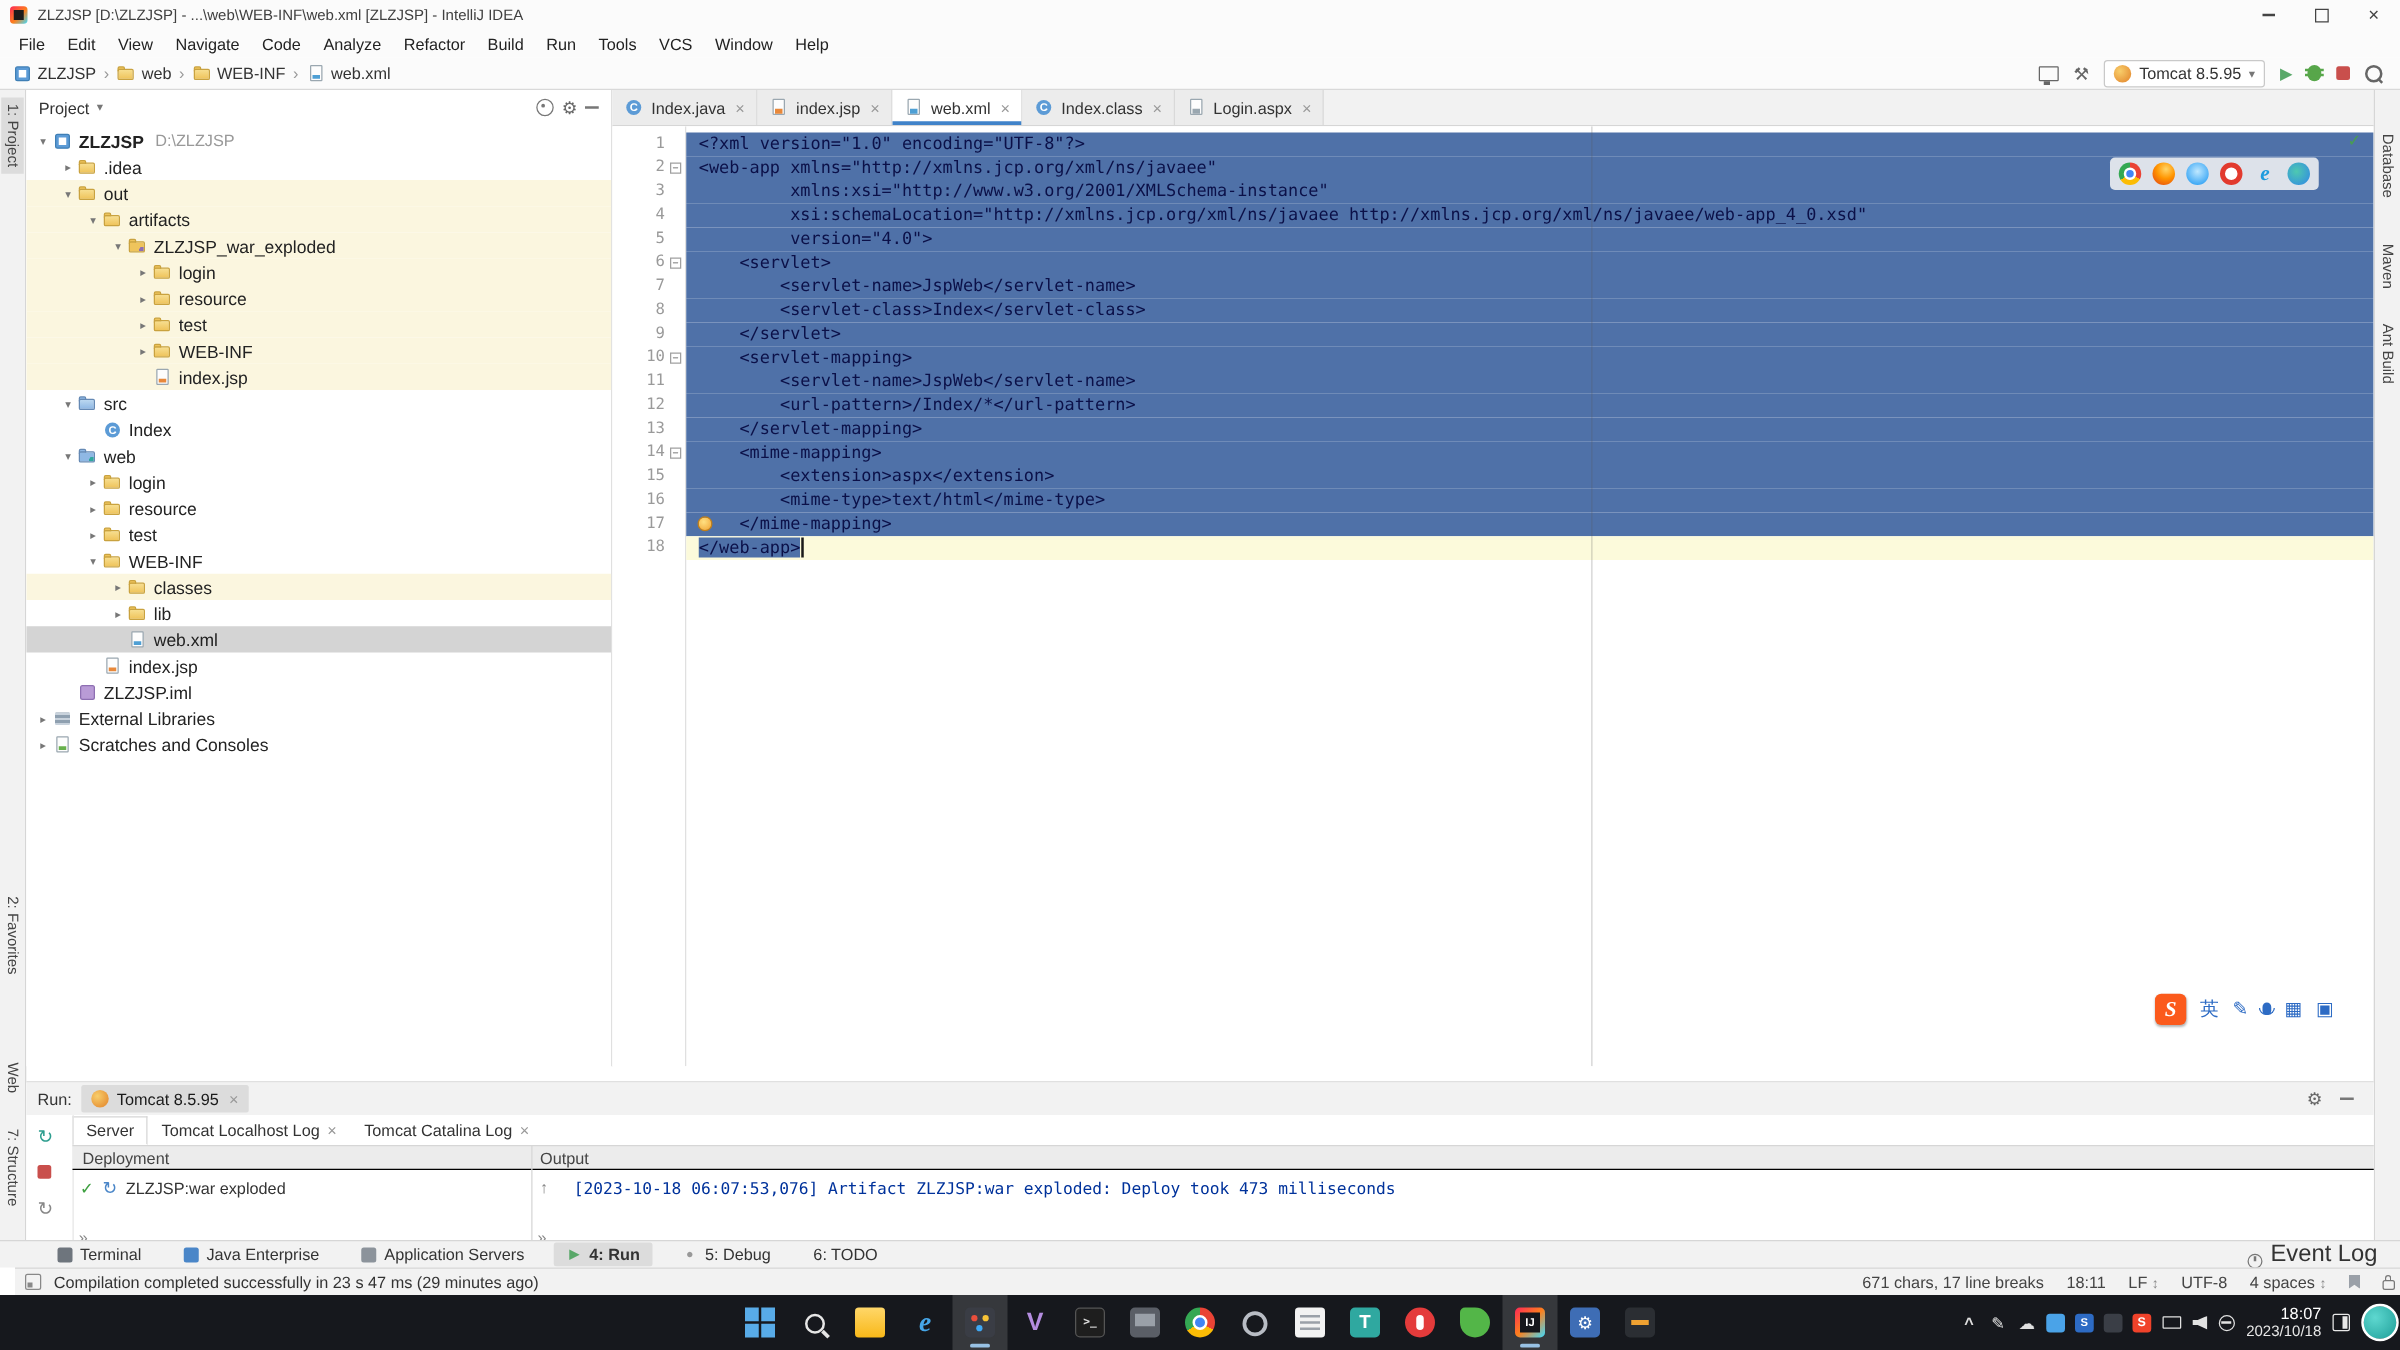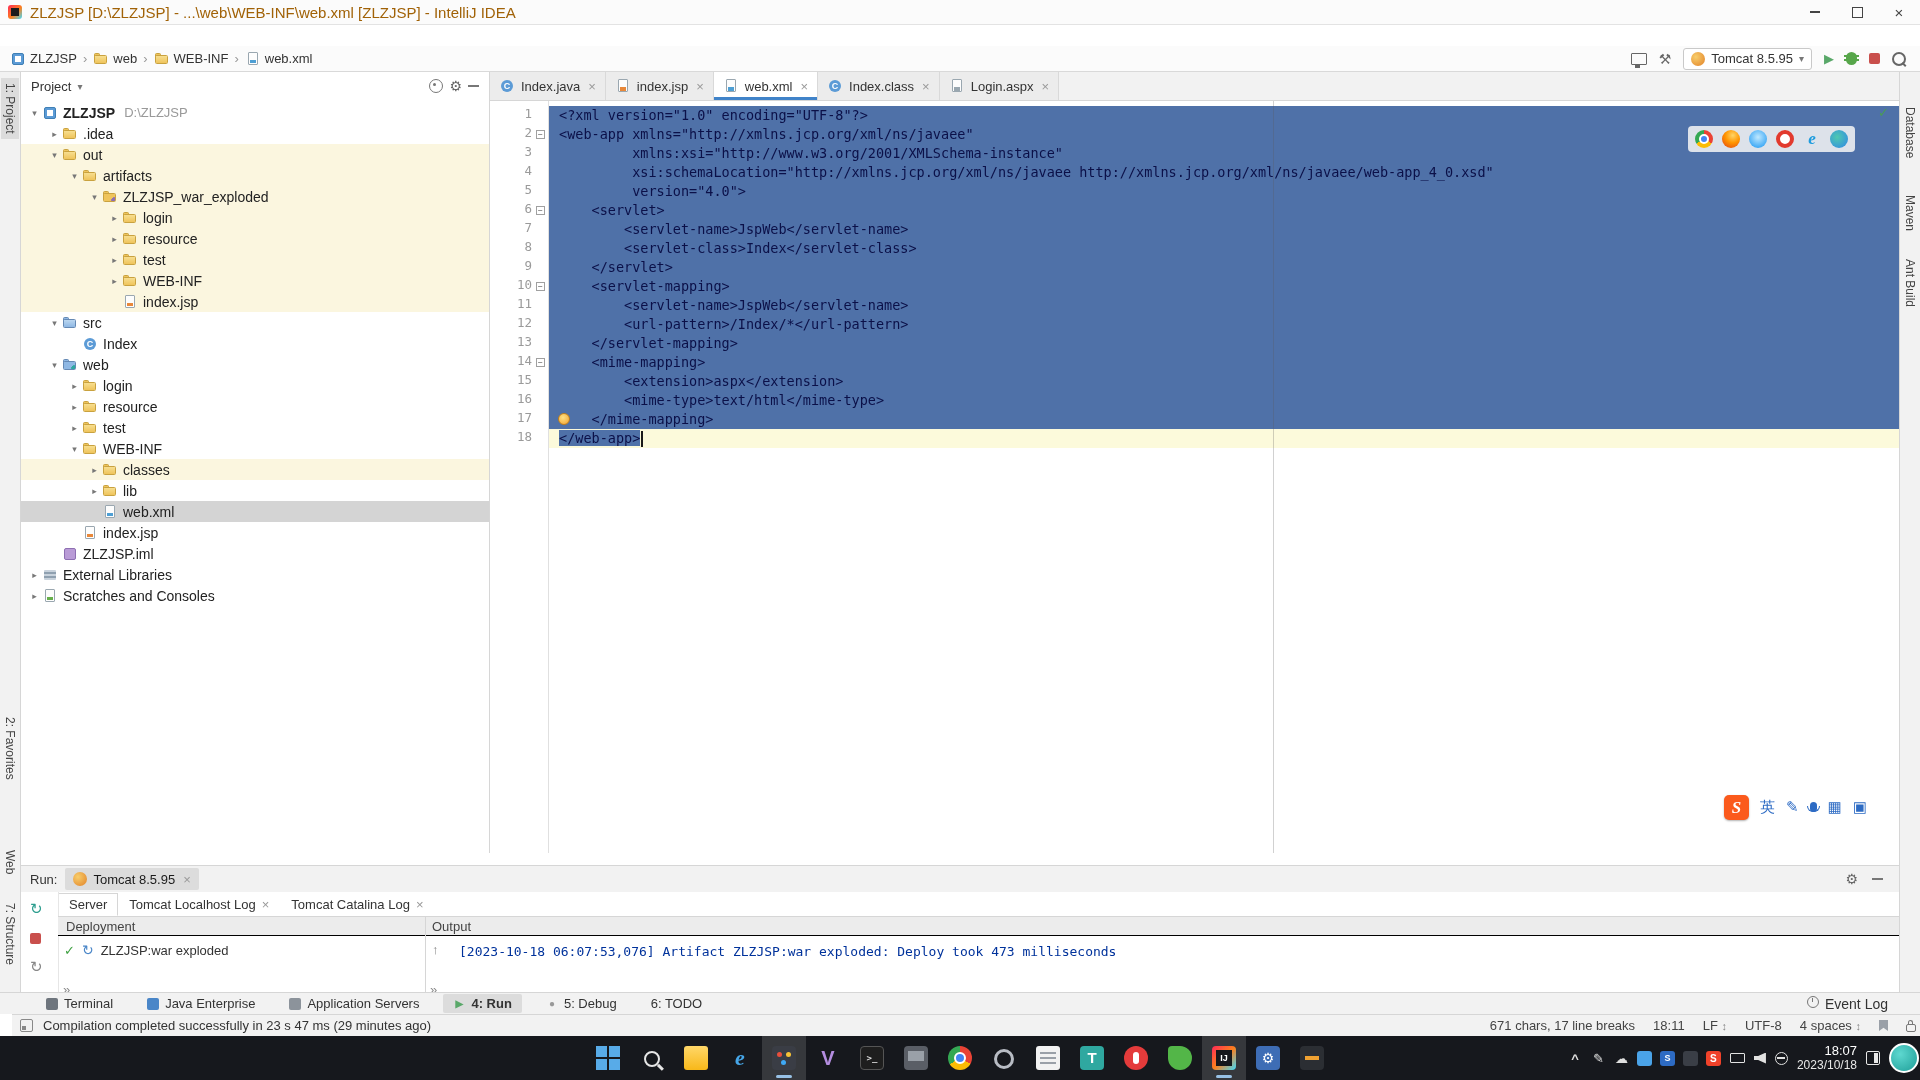--- a/index.html
+++ b/index.html
@@ -5,21 +5,21 @@
   html,body{margin:0;padding:0;background:#ddd;}
   #screen{position:relative;width:1920px;height:1080px;overflow:hidden;background:#fff;
     font-family:"Liberation Sans",sans-serif;font-size:13px;color:#1a1a1a;}
 
   
   .titlebar{position:absolute;left:0;top:0;width:1920px;height:24px;background:#FBFBFB;
     border-bottom:1px solid #E3E3E3;display:flex;align-items:center;}
   .app-icon{width:14px;height:14px;margin:0 8px 0 8px;border-radius:3px;
     background:linear-gradient(135deg,#FE2857,#FC801D 55%,#3DDCFF);position:relative;}
   .app-icon::after{content:'';position:absolute;inset:3px;background:#1b1b1b;}
-  .title-text{font-size:15px;color:#a16207;}
+  .title-text{font-size:12px;color:#404040;}
   .win-controls{margin-left:auto;display:flex;height:100%;}
   .wbtn{width:42px;height:100%;display:flex;align-items:center;justify-content:center;cursor:default;}
   .ic-min{width:10px;height:2px;background:#444;display:inline-block;}
   .ic-max{width:9px;height:9px;border:1.5px solid #444;display:inline-block;}
   .ic-close{font-size:15px;color:#444;}
 
   
   .menubar{position:absolute;left:0;top:24px;width:1920px;height:22px;background:#FBFBFB;
     display:flex;align-items:center;padding-left:6px;box-sizing:border-box;}
   .menu-item{padding:0 9px;font-size:13px;color:#222;}
@@ -186,21 +186,21 @@
   .status-tabs{position:absolute;left:0;top:992px;width:1920px;height:22px;background:#F2F2F2;
     border-top:1px solid #D6D6D6;display:flex;align-items:center;box-sizing:border-box;padding-left:36px;}
   .stab{display:flex;align-items:center;gap:6px;padding:2px 10px;font-size:13px;color:#333;border-radius:2px;}
   .stab.active{background:#DCDCDC;font-weight:bold;}
   .sticon{width:12px;height:12px;border-radius:2px;flex:0 0 12px;}
   .sticon.term{background:#6E757D;}
   .sticon.jee{background:#4A86C8;}
   .sticon.srv{background:#8C939B;}
   .sticon.run{background:transparent;color:#59A869;font-size:10px;line-height:12px;text-align:center;}
   .sticon.dbg{background:transparent;color:#999;font-size:10px;line-height:12px;text-align:center;}
-  .event-log{margin-left:auto;display:flex;align-items:flex-start;gap:6px;padding-right:32px;font-size:14px;color:#333;}
+  .event-log{margin-left:auto;display:flex;align-items:flex-end;gap:6px;padding-right:18px;font-size:19px;color:#333;}
   .icon-clock{width:12px;height:12px;border:1.5px solid #777;border-radius:50%;position:relative;box-sizing:border-box;}
   .icon-clock::after{content:'';position:absolute;left:4px;top:1px;width:1.5px;height:4px;background:#777;}
 
   
   .statusbar{position:absolute;left:12px;top:1014px;width:1920px;height:22px;background:#F2F2F2;
     border-top:1px solid #D6D6D6;display:flex;align-items:center;box-sizing:border-box;font-size:13px;color:#333;}
   .tw-toggle{width:13px;height:13px;border:1.5px solid #888;border-radius:2px;position:relative;
     box-sizing:border-box;margin:0 10px 0 8px;}
   .tw-toggle::after{content:'';position:absolute;left:1px;bottom:1px;width:4px;height:4px;background:#888;}
   .sb-right{margin-left:auto;display:flex;align-items:center;gap:18px;padding-right:16px;color:#444;}
@@ -290,20 +290,35 @@
         </div>
       <div class="wbtn">
           <span class="ic-max"></span>
         </div>
       <div class="wbtn">
           <span class="ic-close">×</span>
         </div>
     </div>
   </div>
 
+  <div class="menubar">
+      <span class="menu-item">File</span>
+      <span class="menu-item">Edit</span>
+      <span class="menu-item">View</span>
+      <span class="menu-item">Navigate</span>
+      <span class="menu-item">Code</span>
+      <span class="menu-item">Analyze</span>
+      <span class="menu-item">Refactor</span>
+      <span class="menu-item">Build</span>
+      <span class="menu-item">Run</span>
+      <span class="menu-item">Tools</span>
+      <span class="menu-item">VCS</span>
+      <span class="menu-item">Window</span>
+      <span class="menu-item">Help</span>
+    </div>
 
   <div class="toolbar">
     <div class="breadcrumb">
         <span class="bc-item">
           <span class="ticon project"></span>
           <span>ZLZJSP</span>
         </span>
         <span class="bc-sep">›</span>
         <span class="bc-item">
           <span class="ticon folder"></span>

